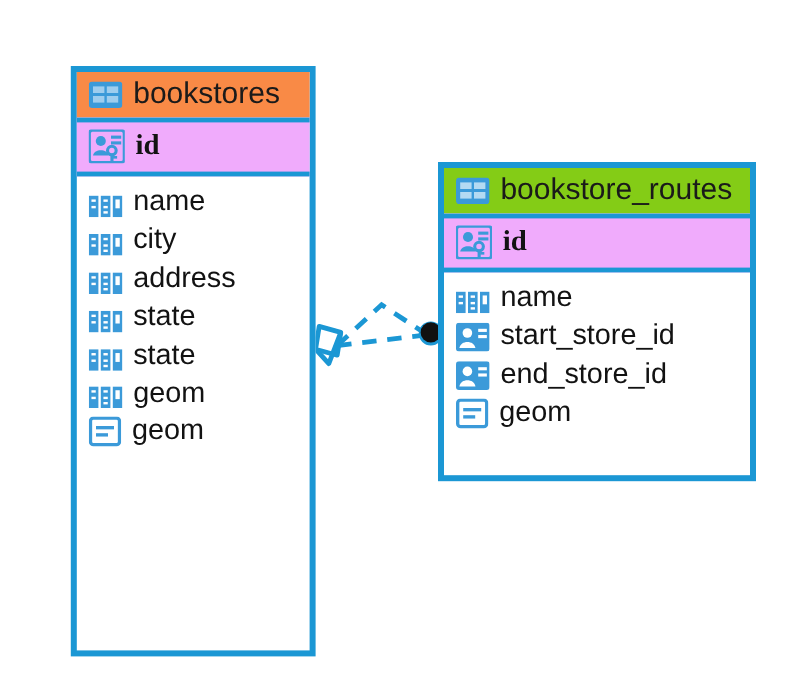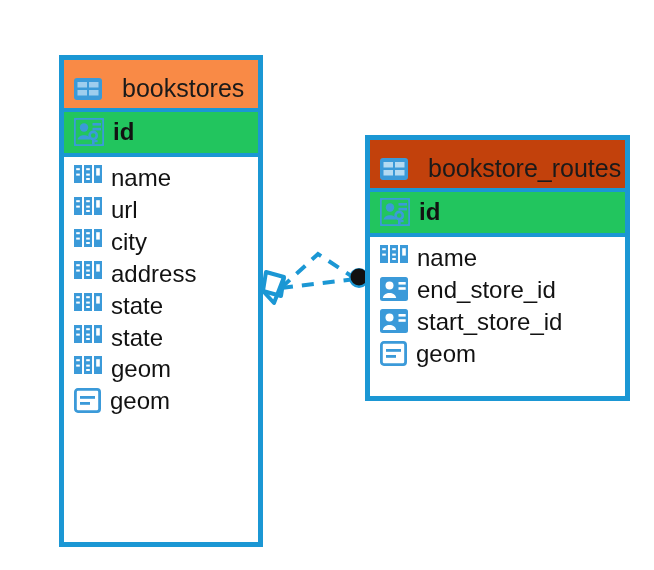--- a/index.html
+++ b/index.html
@@ -26,54 +26,55 @@
   .entity {
     position: absolute;
     box-sizing: border-box;
     border: 5px solid #1b97d4;
     background: #ffffff;
   }
 
   .entity-header {
     display: flex;
     align-items: center;
-    gap: 20px;
-    padding: 16px 10px 7px 10px;
+    gap: 9px;
+    padding: 6px 10px 7px 10px;
     box-sizing: border-box;
   }
   .entity-header.accent-orange { background: #f98a46; }
-  .entity-header.accent-gray   { background: #c2410c; }
+  .entity-header.accent-gray   { background: #84cc16; }
 
   .entity-title {
     font-size: 25px;
     color: #1a1a1a;
     line-height: 1;
     white-space: nowrap;
   }
 
   .pk-row {
     display: flex;
     align-items: center;
     gap: 9px;
     padding: 6px 10px 7px 10px;
     box-sizing: border-box;
     border-top: 4px solid #1b97d4;
     border-bottom: 4px solid #1b97d4;
-    background: #22c55e;
+    background: #f0abfc;
+    font-family: Liberation Serif, serif;
   }
   .pk-row .field-label {
     font-weight: bold;
   }
 
   .field-list {
     padding: 5px 0 6px 0;
   }
   .field-row {
     display: flex;
-    align-items: flex-start;
+    align-items: flex-end;
     gap: 9px;
     padding: 3px 10px 3px 10px;
     box-sizing: border-box;
   }
   .field-label {
     font-size: 24px;
     color: #121212;
     line-height: 1.08;
     white-space: nowrap;
   }
@@ -169,40 +170,20 @@
               <rect x="12.2" y="3.2" width="3.6" height="2"></rect>
                 <rect x="12.2" y="8.6" width="3.6" height="2"></rect>
                 <rect x="12.2" y="13" width="3.6" height="2"></rect>
               <rect x="22.2" y="3.2" width="3.6" height="7.4"></rect>
             </g>
           </svg>
         </span>
         <span class="field-label">name</span>
       </div>
 
-      <div class="field-row">
-        <span class="icon ic-abc">
-          <svg viewBox="0 0 28 18" xmlns="http://www.w3.org/2000/svg">
-            <g fill="#3b9ad9">
-                <rect x="0" y="0" width="8" height="18"></rect>
-                <rect x="10" y="0" width="8" height="18"></rect>
-                <rect x="20" y="0" width="8" height="18"></rect>
-              </g>
-            <g fill="#ffffff">
-                <rect x="2.2" y="3.2" width="3.6" height="2"></rect>
-                <rect x="2.2" y="8.6" width="3.6" height="2"></rect>
-                <rect x="12.2" y="3.2" width="3.6" height="2"></rect>
-                <rect x="12.2" y="8.6" width="3.6" height="2"></rect>
-                <rect x="12.2" y="13" width="3.6" height="2"></rect>
-                <rect x="22.2" y="3.2" width="3.6" height="7.4"></rect>
-              </g>
-          </svg>
-        </span>
-        <span class="field-label">url</span>
-      </div>
 
       <div class="field-row">
         <span class="icon ic-abc">
           <svg viewBox="0 0 28 18" xmlns="http://www.w3.org/2000/svg">
             <g fill="#3b9ad9">
                 <rect x="0" y="0" width="8" height="18"></rect>
                 <rect x="10" y="0" width="8" height="18"></rect>
                 <rect x="20" y="0" width="8" height="18"></rect>
               </g>
             <g fill="#ffffff">
@@ -375,34 +356,34 @@
       <div class="field-row">
         <span class="icon ic-fk">
           <svg viewBox="0 0 28 24" xmlns="http://www.w3.org/2000/svg">
             <rect x="0" y="0" width="28" height="24" rx="2.5" fill="#3b9ad9"></rect>
             <circle cx="9.5" cy="8.5" r="4" fill="#ffffff"></circle>
             <path d="M 2.8 21 C 3.8 14.2, 15.2 14.2, 16.2 21 Z" fill="#ffffff"></path>
             <rect x="18.5" y="5" width="7.2" height="2.6" fill="#ffffff"></rect>
             <rect x="18.5" y="10.2" width="7.2" height="2.6" fill="#ffffff"></rect>
           </svg>
         </span>
-        <span class="field-label">end_store_id</span>
+        <span class="field-label">start_store_id</span>
       </div>
 
       <div class="field-row">
         <span class="icon ic-fk">
           <svg viewBox="0 0 28 24" xmlns="http://www.w3.org/2000/svg">
             <rect x="0" y="0" width="28" height="24" rx="2.5" fill="#3b9ad9"></rect>
             <circle cx="9.5" cy="8.5" r="4" fill="#ffffff"></circle>
             <path d="M 2.8 21 C 3.8 14.2, 15.2 14.2, 16.2 21 Z" fill="#ffffff"></path>
             <rect x="18.5" y="5" width="7.2" height="2.6" fill="#ffffff"></rect>
             <rect x="18.5" y="10.2" width="7.2" height="2.6" fill="#ffffff"></rect>
           </svg>
         </span>
-        <span class="field-label">start_store_id</span>
+        <span class="field-label">end_store_id</span>
       </div>
 
       <div class="field-row">
         <span class="icon ic-geom">
           <svg viewBox="0 0 27 25" xmlns="http://www.w3.org/2000/svg">
             <rect x="1.4" y="1.4" width="24.2" height="22.2" rx="2.5" fill="none" stroke="#3b9ad9" stroke-width="2.8"></rect>
             <rect x="6" y="8" width="15" height="2.8" fill="#3b9ad9"></rect>
             <rect x="6" y="14" width="10" height="2.8" fill="#3b9ad9"></rect>
           </svg>
         </span>

